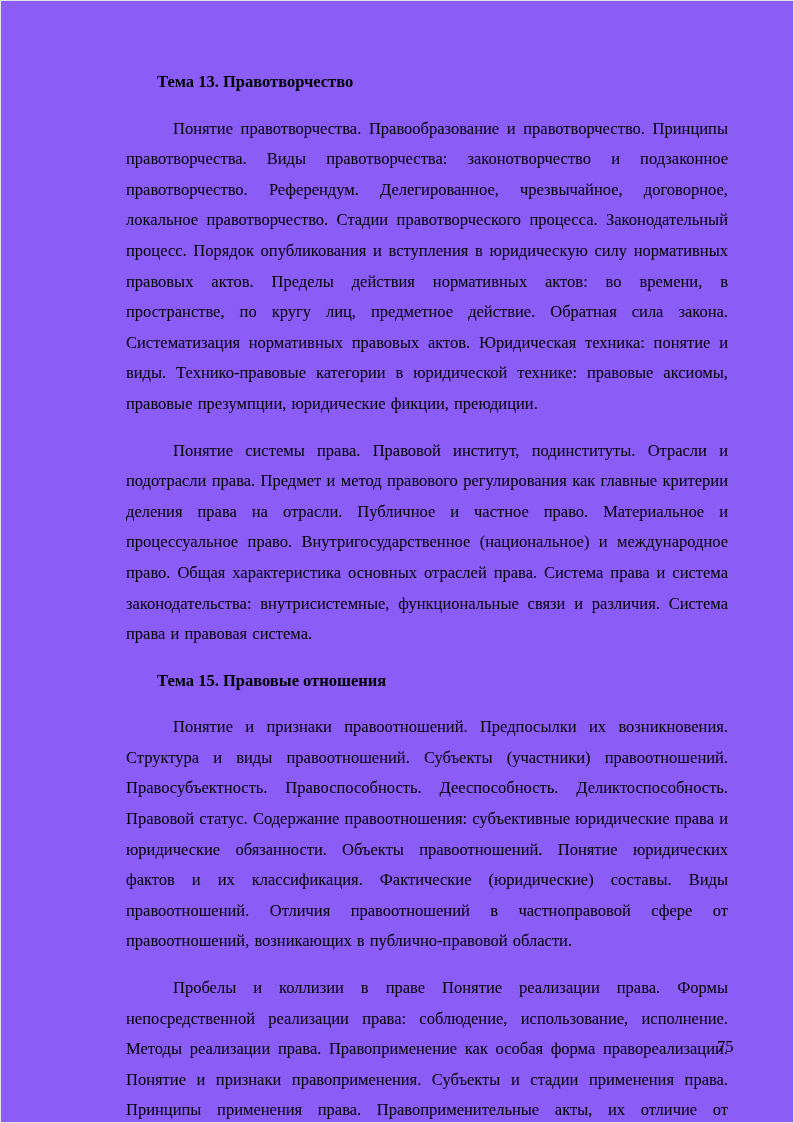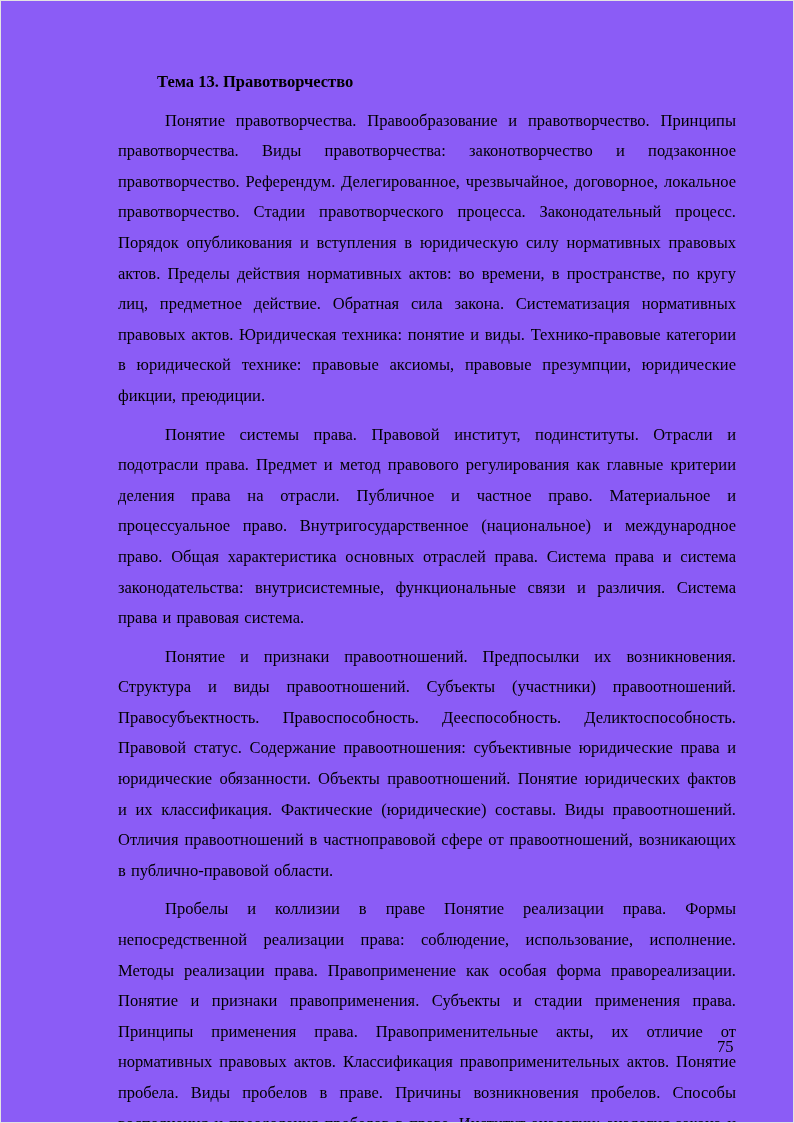--- a/index.html
+++ b/index.html
@@ -27,21 +27,21 @@
     line-height: 30.6px;
   }
   .section-heading {
     margin: 0;
     font-size: 16.5px;
     font-weight: bold;
     text-indent: 47px;
     text-align: left;
   }
   .section-body {
-    margin: 8px;
+    margin: 16px;
     text-indent: 47px;
     text-align: justify;
     text-justify: inter-word;
     word-spacing: 1px;
   }
   .page-number {
     position: absolute;
     left: 716px;
     top: 1036px;
     font-size: 16.5px;
@@ -57,20 +57,21 @@
     <section>
       <h3 class="section-heading">Тема 13. Правотворчество</h3>
       <p class="section-body">Понятие правотворчества. Правообразование и правотворчество. Принципы правотворчества. Виды правотворчества: законотворчество и подзаконное правотворчество. Референдум. Делегированное, чрезвычайное, договорное, локальное правотворчество. Стадии правотворческого процесса. Законодательный процесс. Порядок опубликования и вступления в юридическую силу нормативных правовых актов. Пределы действия нормативных актов: во времени, в пространстве, по кругу лиц, предметное действие. Обратная сила закона. Систематизация нормативных правовых актов. Юридическая техника: понятие и виды. Технико-правовые категории в юридической технике: правовые аксиомы, правовые презумпции, юридические фикции, преюдиции.</p>
     </section>
 
     <section>
       <p class="section-body">Понятие системы права. Правовой институт, подинституты. Отрасли и подотрасли права. Предмет и метод правового регулирования как главные критерии деления права на отрасли. Публичное и частное право. Материальное и процессуальное право. Внутригосударственное (национальное) и международное право. Общая характеристика основных отраслей права. Система права и система законодательства: внутрисистемные, функциональные связи и различия. Система права и правовая система.</p>
     </section>
 
     <section>
+      <h3 class="section-heading">Тема 15. Правовые отношения</h3>
       <p class="section-body">Понятие и признаки правоотношений. Предпосылки их возникновения. Структура и виды правоотношений. Субъекты (участники) правоотношений. Правосубъектность. Правоспособность. Дееспособность. Деликтоспособность. Правовой статус. Содержание правоотношения: субъективные юридические права и юридические обязанности. Объекты правоотношений. Понятие юридических фактов и их классификация. Фактические (юридические) составы. Виды правоотношений. Отличия правоотношений в частноправовой сфере от правоотношений, возникающих в публично-правовой области.</p>
     </section>
 
     <section>
       <p class="section-body">Пробелы и коллизии в праве Понятие реализации права. Формы непосредственной реализации права: соблюдение, использование, исполнение. Методы реализации права. Правоприменение как особая форма правореализации. Понятие и признаки правоприменения. Субъекты и стадии применения права. Принципы применения права. Правоприменительные акты, их отличие от нормативных правовых актов. Классификация правоприменительных актов. Понятие пробела. Виды пробелов в праве. Причины возникновения пробелов. Способы восполнения и преодоления пробелов в праве. Институт аналогии: аналогия закона и аналогия права. Понятие юридических коллизий.</p>
     </section>
 
   </div>
 
   <div class="page-number">75</div>

